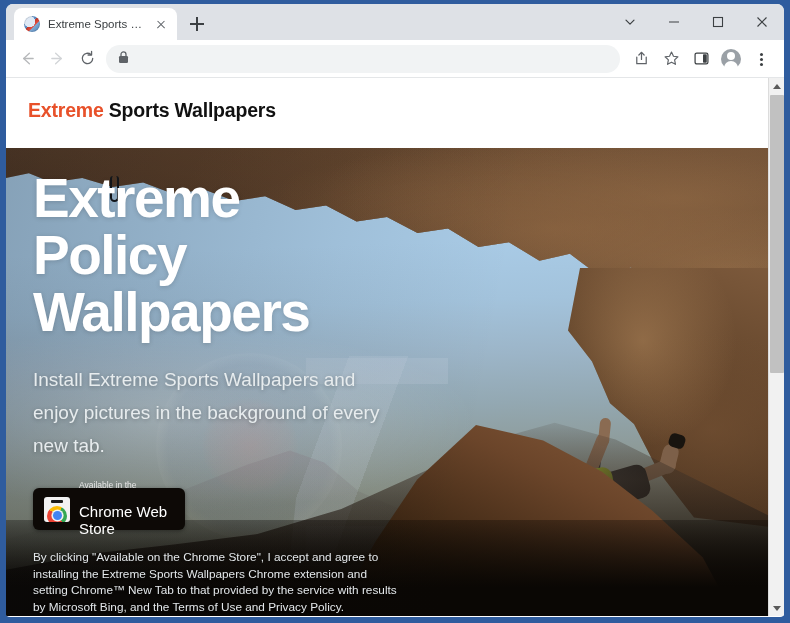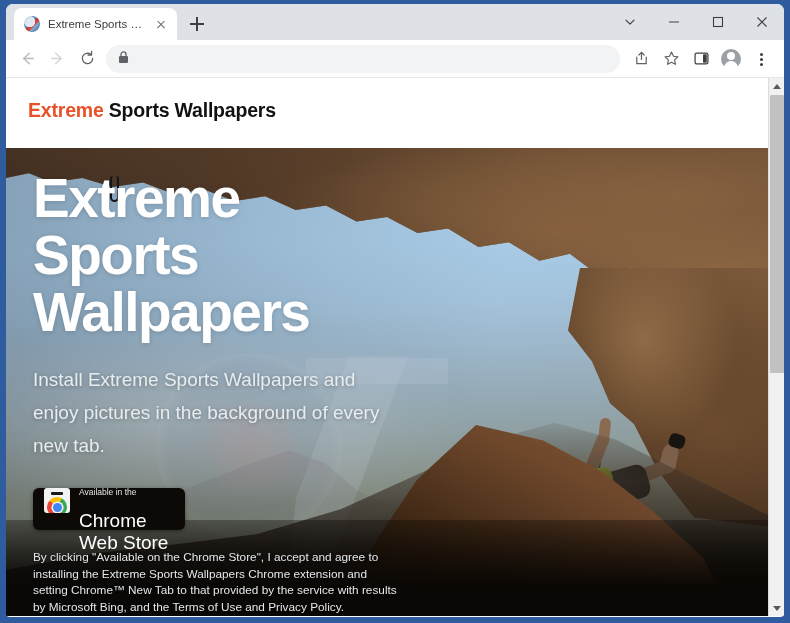--- a/index.html
+++ b/index.html
@@ -460,21 +460,21 @@
     color: #e7ecee;
     font-weight: 300;
     text-shadow: 0 1px 4px rgba(0,0,0,0.28);
   }
 
   .cws-badge {
     margin-top: 26px;
     width: 152px; height: 42px;
     background: #0d0906;
     border-radius: 6px;
-    display: flex; 
+    display: flex; align-items: center;
     padding-left: 11px;
     gap: 9px;
     cursor: pointer;
     box-shadow: 0 1px 4px rgba(0,0,0,0.4);
   }
   .cws-icon {
     width: 26px; height: 25px;
     background: #f2f2f2;
     border-radius: 3px;
     position: relative;
@@ -497,21 +497,21 @@
   }
   .cws-icon .chrome::after {
     content: ""; position: absolute;
     left: 5.5px; top: 5.5px; width: 9px; height: 9px;
     border-radius: 50%;
     background: #4285f4;
     box-shadow: 0 0 0 1.6px #f2f2f2;
   }
   .cws-text { color: #fff; line-height: 1.15; }
   .cws-small { font-size: 8.5px; color: #e6e6e6; display: block; }
-  .cws-big { font-size: 19px; font-weight: 400; display: block; margin-top: 12px; }
+  .cws-big { font-size: 15px; font-weight: 400; display: block; margin-top: 12px; }
 
   .disclaimer {
     margin-top: 19px;
     width: 365px;
     font-size: 11.8px;
     line-height: 16.5px;
     color: #e3e7ea;
     text-shadow: 0 1px 3px rgba(0,0,0,0.45);
   }
 
@@ -694,21 +694,21 @@
             <div class="mountain-far"></div>
             <div class="mountain-ridge"></div>
             <div class="mountain-lit"></div>
             <div class="ground-dark"></div>
             <div class="hero-dim"></div>
           </div>
 
           <div class="hero-content">
             <div class="hero-title">
               <div>Extreme</div>
-              <div>Sports</div>
+              <div>Policy</div>
               <div>Wallpapers</div>
             </div>
 
             <div class="hero-sub">Install Extreme Sports Wallpapers and enjoy pictures in the background of every new tab.</div>
 
             <div class="cws-badge">
               <div class="cws-icon">
                 <div class="handle"></div>
                 <div class="chrome"></div>
               </div>

